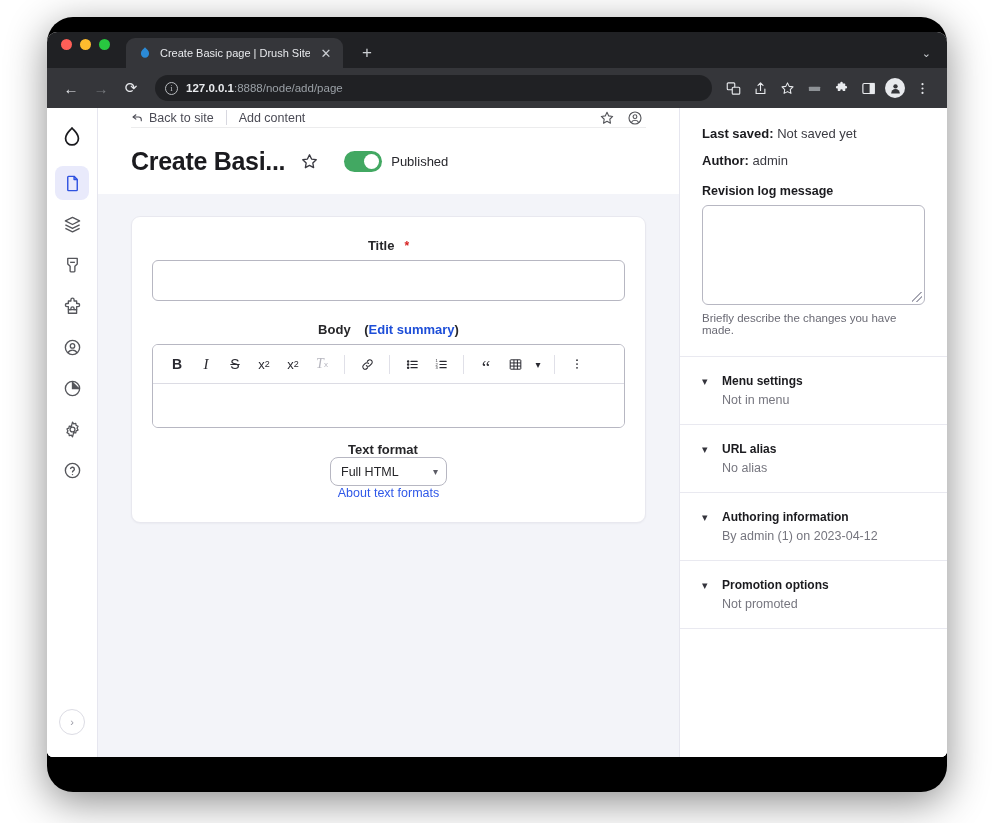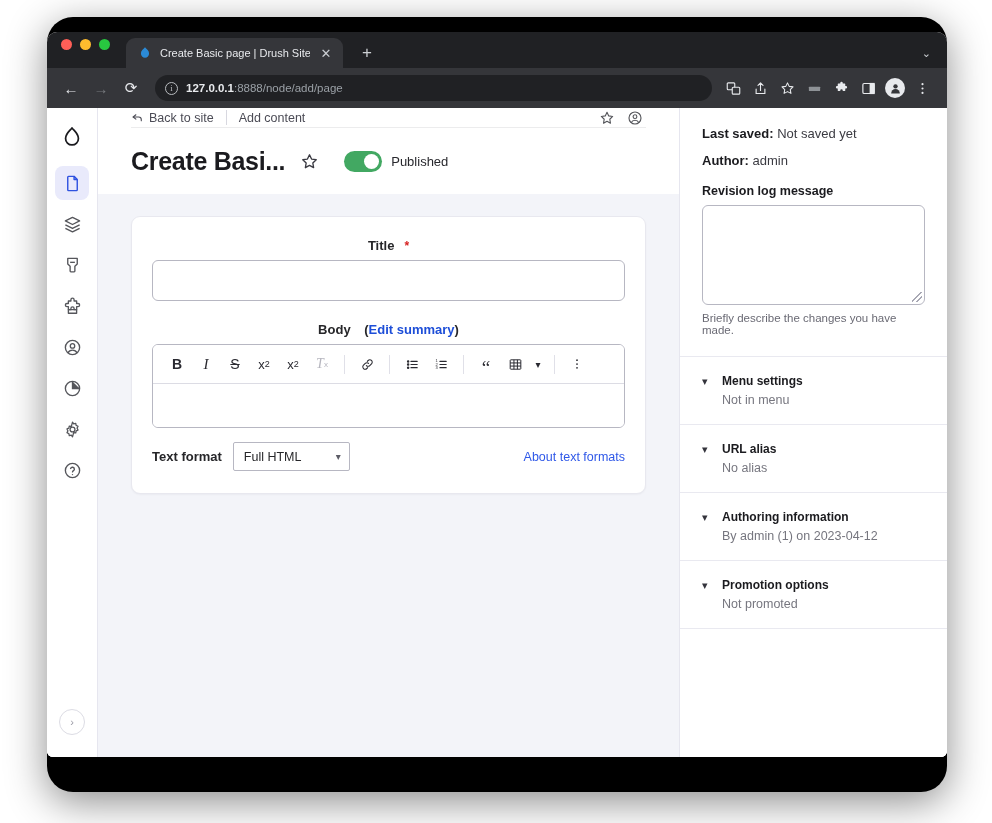--- a/index.html
+++ b/index.html
@@ -262,26 +262,26 @@
   .ck-btn {
     width: 28px; height: 28px; border-radius: 4px;
     display: flex; align-items: center; justify-content: center;
     color: #292930; font-size: 13.5px;
   }
   .ck-btn.disabled { color: #b6b6bf; }
   .ck-div { width: 1px; height: 19px; background: #e0e0e8; margin: 0 7px; }
   .ck-body { height: 43px; background: #fff; }
 
   .format-row {
-    display: flex; align-items: center; margin-top: 14px;
+    display: flex; align-items: center; margin-top: 14px; flex-direction: column;
   }
   .format-label { font-size: 13px; font-weight: 700; color: #262629; margin-right: 11px; }
   .select {
     height: 29px; min-width: 117px;
-    border: 1px solid #b7b7c2; border-radius: 2px;
+    border: 1px solid #b7b7c2; border-radius: 8px;
     display: flex; align-items: center; justify-content: space-between;
     padding: 0 8px 0 10px;
     font-size: 12.5px; color: #262629; background: #fff;
     gap: 10px;
   }
   .sel-caret { color: #5c5c66; font-size: 10px; }
   .format-spacer { flex: 1 1 auto; }
 
   
   .side {

